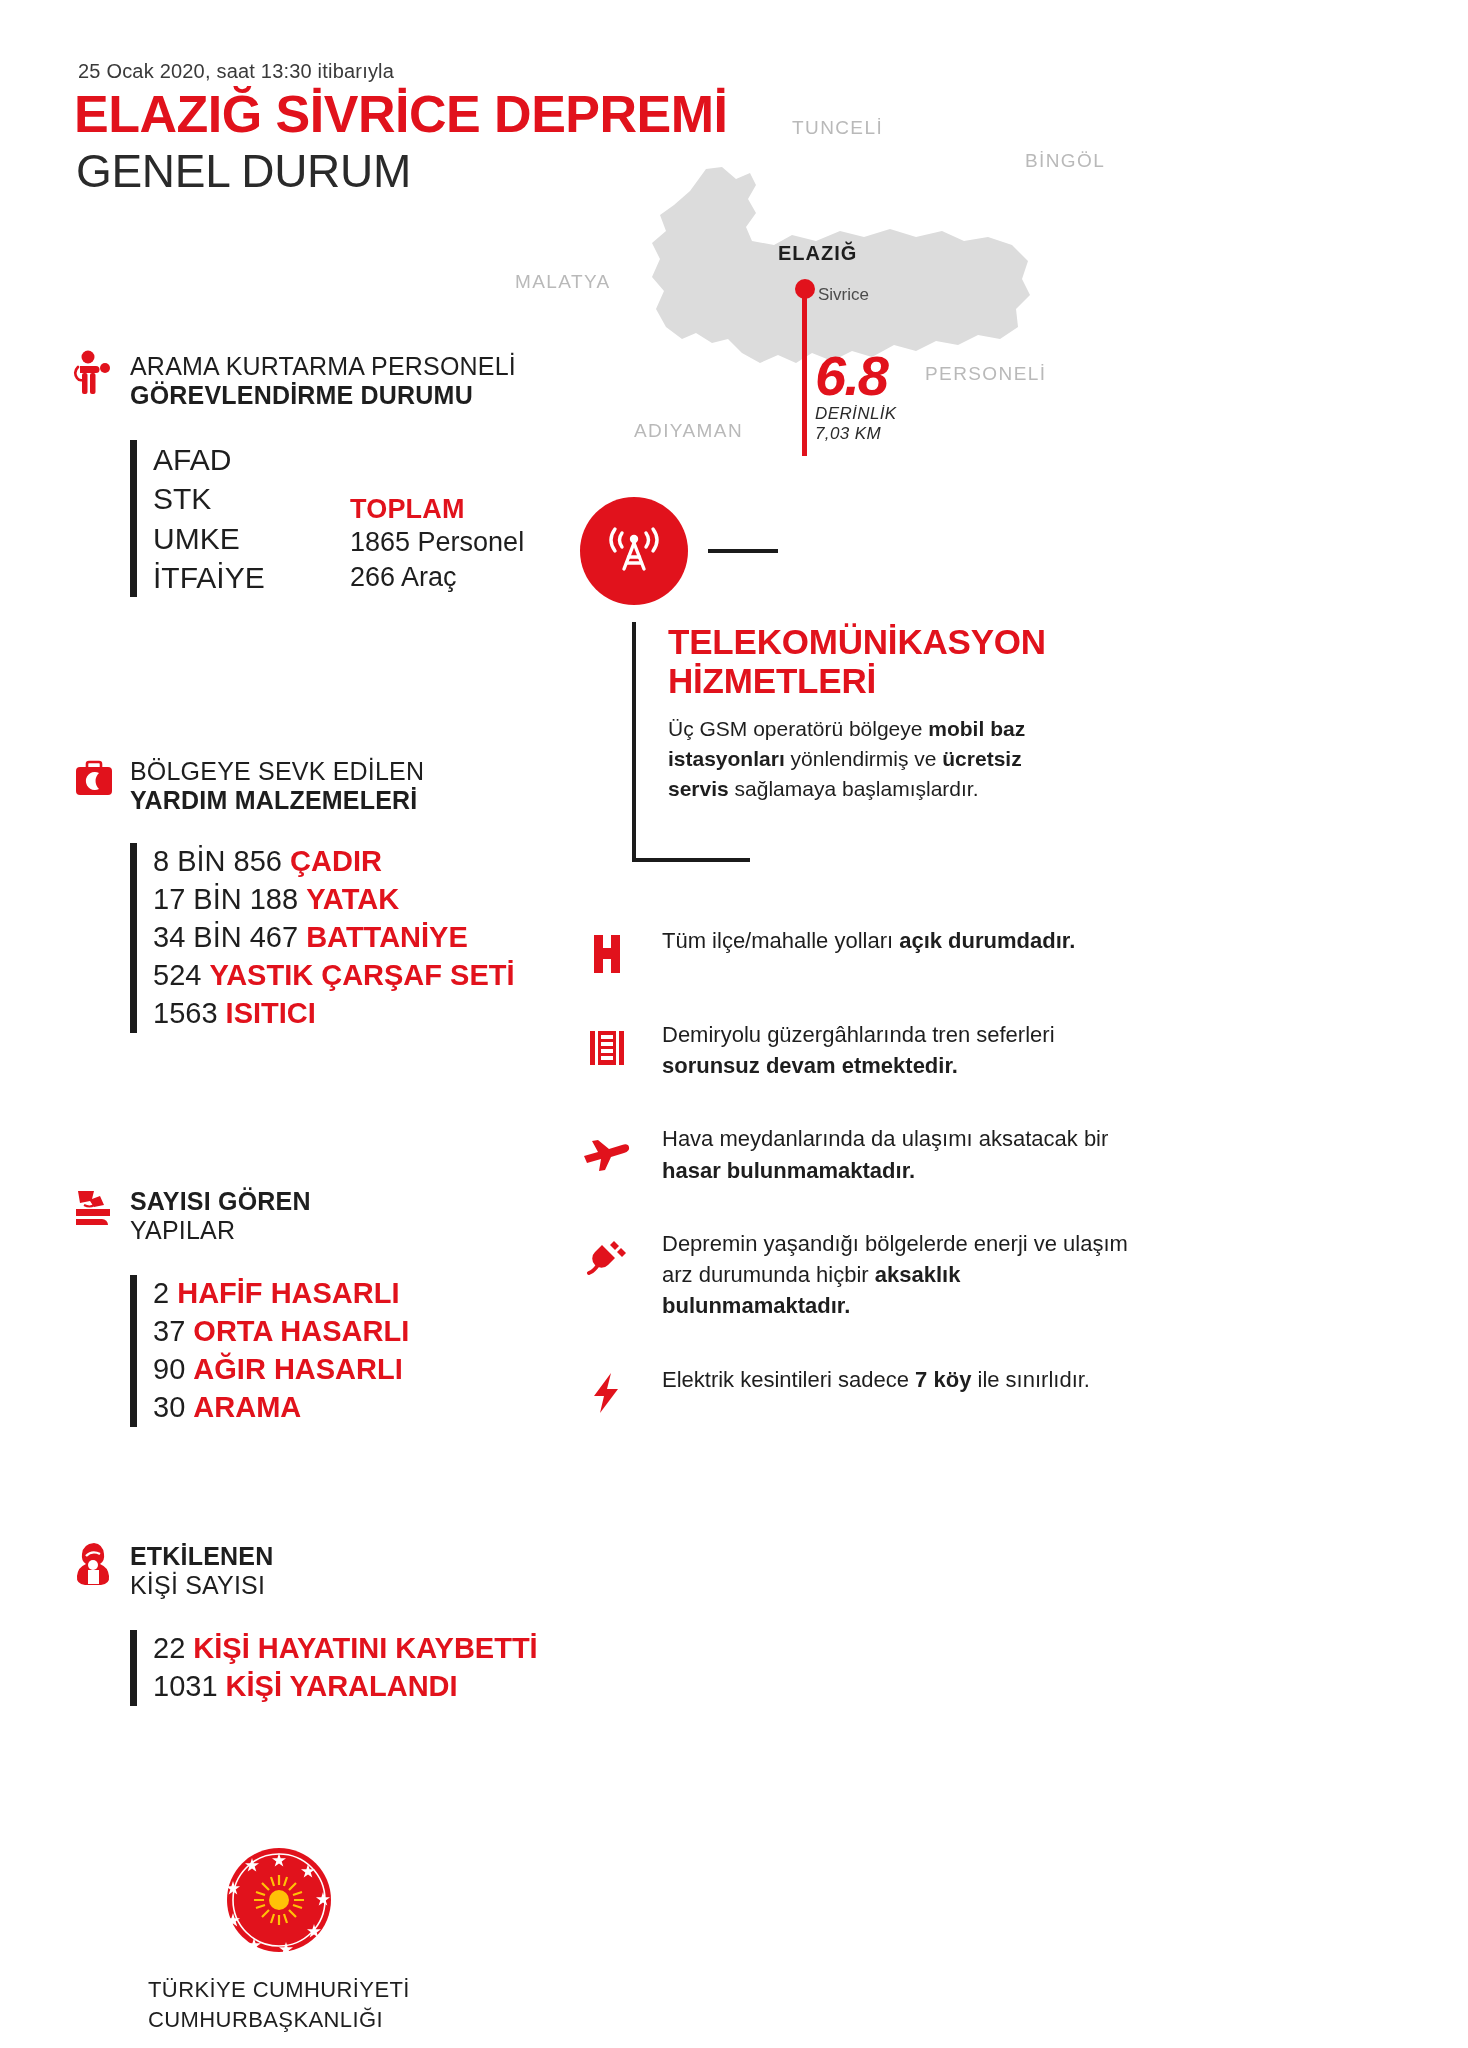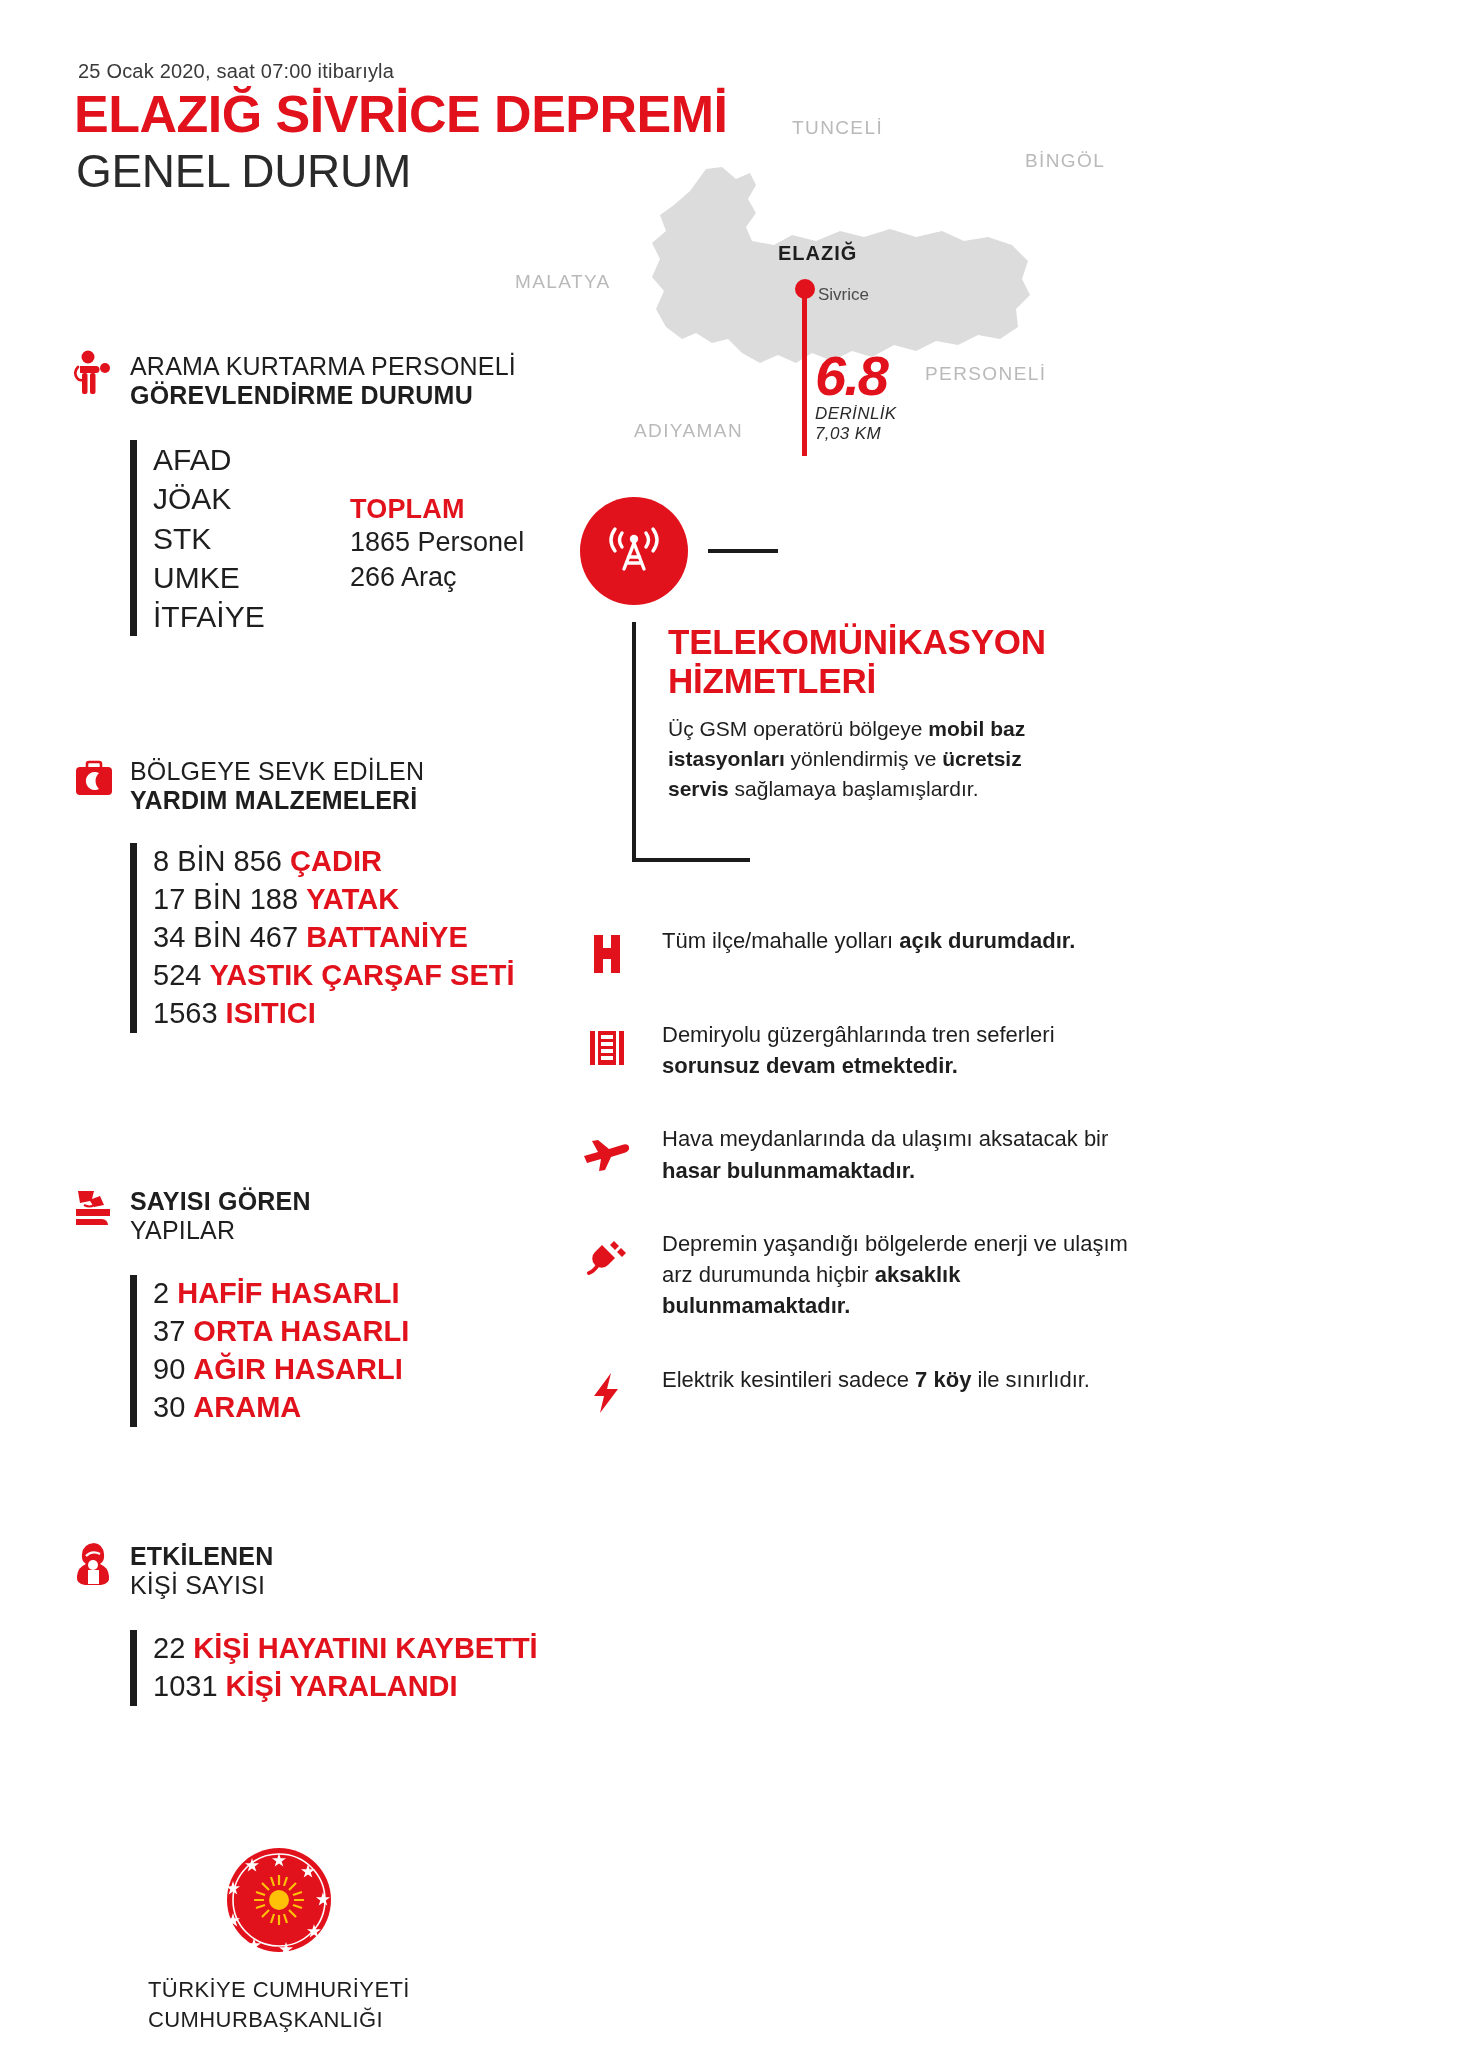--- a/index.html
+++ b/index.html
@@ -124,21 +124,21 @@
     display: flex; align-items: center; gap: 20px; flex-direction: column;
   }
   .emblem { width: 110px; height: 110px; }
   .emblem-text { font-size: 22px; line-height: 1.36; color: #1e1e1e; letter-spacing: .4px; }
 </style>
 </head>
 <body>
 
 <div class="page">
 
-  <div class="date-line">25 Ocak 2020, saat 07:00 itibarıyla</div>
+  <div class="date-line">25 Ocak 2020, saat 13:30 itibarıyla</div>
   <div class="title-main">ELAZIĞ SİVRİCE DEPREMİ</div>
   <div class="title-sub">GENEL DURUM</div>
 
   <div class="map-wrap">
     <svg class="map-svg" width="620" height="400" viewBox="0 0 620 400">
       <path fill="#dcdcdc" d="M130 96 L146 74 L162 72 L176 84 L190 78 L196 90 L188 104 L196 118
         L186 132 L192 146 L214 150 L232 140 L256 146 L280 136 L304 142 L330 134 L356 142
         L382 136 L404 146 L428 142 L452 150 L468 166 L462 184 L470 200 L456 214 L458 232
         L440 244 L418 240 L398 250 L376 246 L356 256 L334 250 L312 262 L292 256 L272 266
         L252 258 L236 268 L218 260 L200 268 L182 258 L168 244 L152 248 L136 238 L122 244
@@ -174,21 +174,20 @@
       </svg>
       <div class="sec-titles">
         <div class="sec-t1">ARAMA KURTARMA PERSONELİ</div>
         <div class="sec-t2">GÖREVLENDİRME DURUMU</div>
       </div>
     </div>
 
     <div style="position:relative; margin-top:30px;">
       <div class="bar-list plain">
         <div class="row">AFAD</div>
-        <div class="row">JÖAK</div>
         <div class="row">STK</div>
         <div class="row">UMKE</div>
         <div class="row">İTFAİYE</div>
       </div>
       <div class="toplam">
         <div class="toplam-title">TOPLAM</div>
         <div class="toplam-line">1865 Personel</div>
         <div class="toplam-line">266 Araç</div>
       </div>
     </div>

